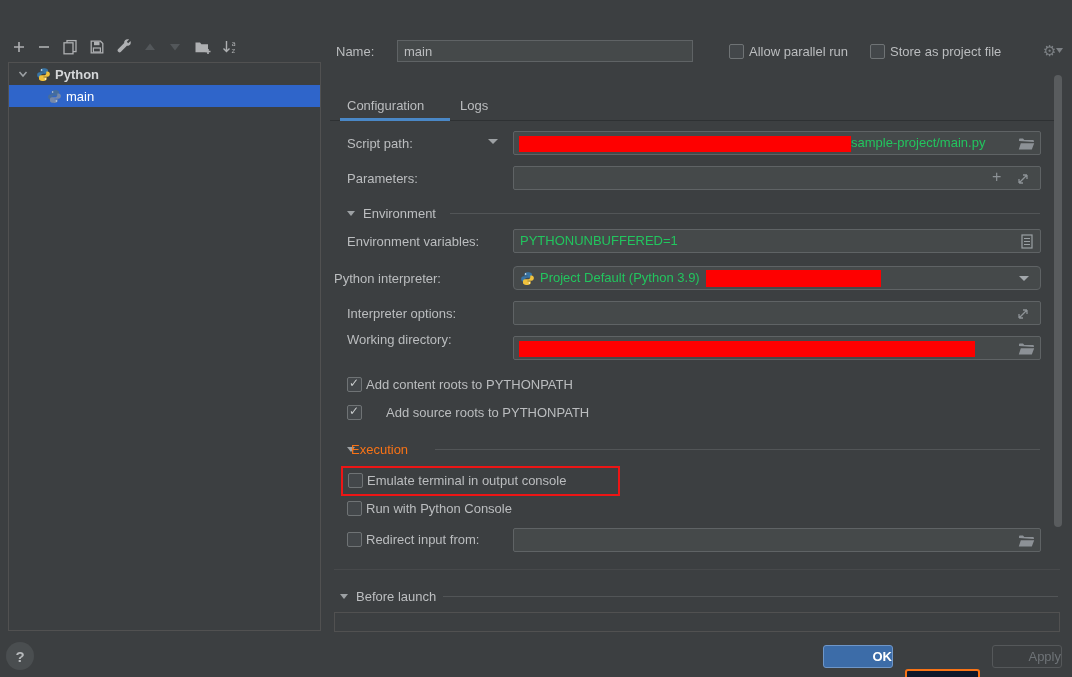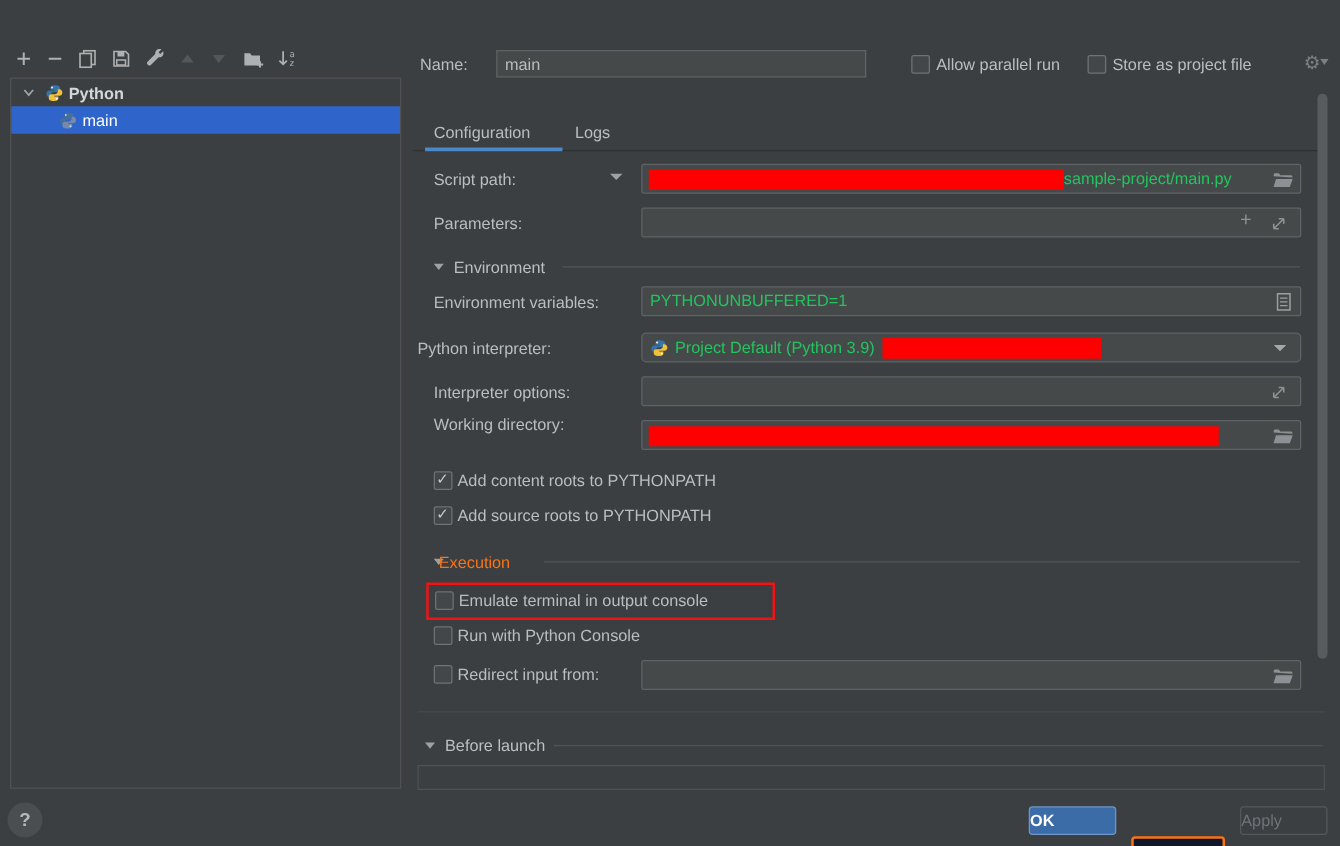--- a/index.html
+++ b/index.html
@@ -39,21 +39,21 @@
   .cb.checked::after{content:"✓";position:absolute;left:1px;top:-2px;color:#c9cccd;font-size:12px;}
   
   .sec-arrow{position:absolute;width:0;height:0;border-left:4px solid transparent;
              border-right:4px solid transparent;border-top:5px solid #9da1a4;}
   .sep{position:absolute;height:1px;background:#525557;}
   
   .tab{position:absolute;color:#bbbdbf;cursor:default;}
   .tab-underline{position:absolute;height:3px;background:#4a88c7;}
   .tab-baseline{position:absolute;height:1px;background:#2e3133;}
   
-  .btn{position:absolute;height:23px;border-radius:3px;text-align:left;line-height:22px;
+  .btn{position:absolute;height:23px;border-radius:3px;text-align:right;line-height:22px;
        font-size:13px;box-sizing:border-box;cursor:default;}
   .btn-ok{background:#3c6ca8;border:1px solid #6e96c8;color:#ffffff;font-weight:bold;}
   .btn-cancel{background:#0f172a;border:2px solid #f97316;color:#c2c4c6;margin-top:24px;}
   .btn-apply{background:transparent;border:1px solid #55585a;color:#6e7377;}
   
   .help-circle{position:absolute;left:6px;top:642px;width:28px;height:28px;border-radius:50%;
                background:#4a4e50;color:#b6b9bb;font-size:15px;font-weight:bold;
                display:flex;align-items:center;justify-content:center;}
   .scroll-thumb{position:absolute;left:1054px;top:75px;width:8px;height:452px;
                 background:#595c5e;border-radius:4px;}
@@ -218,21 +218,21 @@
     <svg class="abs" style="left:504px;top:5px" width="17" height="14" viewBox="0 0 17 14">
         <path d="M1 4V2.6C1 2 1.5 1.5 2.1 1.5H5l1.3 1.6h8.5c.6 0 1.1.5 1.1 1.1V5z" fill="#8c9196"></path>
         <path d="M2.8 6.2H16.2L13.8 12.5H.8z" fill="#8c9196"></path>
       </svg>
   </div>
 
   <span class="cb checked" style="left:347px;top:377px"></span>
   <span class="label" style="left:366px;top:377px">Add content roots to PYTHONPATH</span>
 
   <span class="cb checked" style="left:347px;top:405px"></span>
-  <span class="label" style="left:366px;top:405px">Add source roots to PYTHONPATH</span>
+  <span class="label" style="left:386px;top:405px">Add source roots to PYTHONPATH</span>
 
   <span class="sec-arrow" style="left:347px;top:447px"></span>
   <span class="label" style="left:351px;top:442px;color:#f97316">Execution</span>
   <div class="sep" style="left:435px;top:449px;width:605px"></div>
 
   <div class="hl-red" style="left:341px;top:466px;width:275px;height:26px"></div>
   <span class="cb" style="left:348px;top:473px"></span>
   <span class="label" style="left:367px;top:473px">Emulate terminal in output console</span>
 
   <span class="cb" style="left:347px;top:501px"></span>

